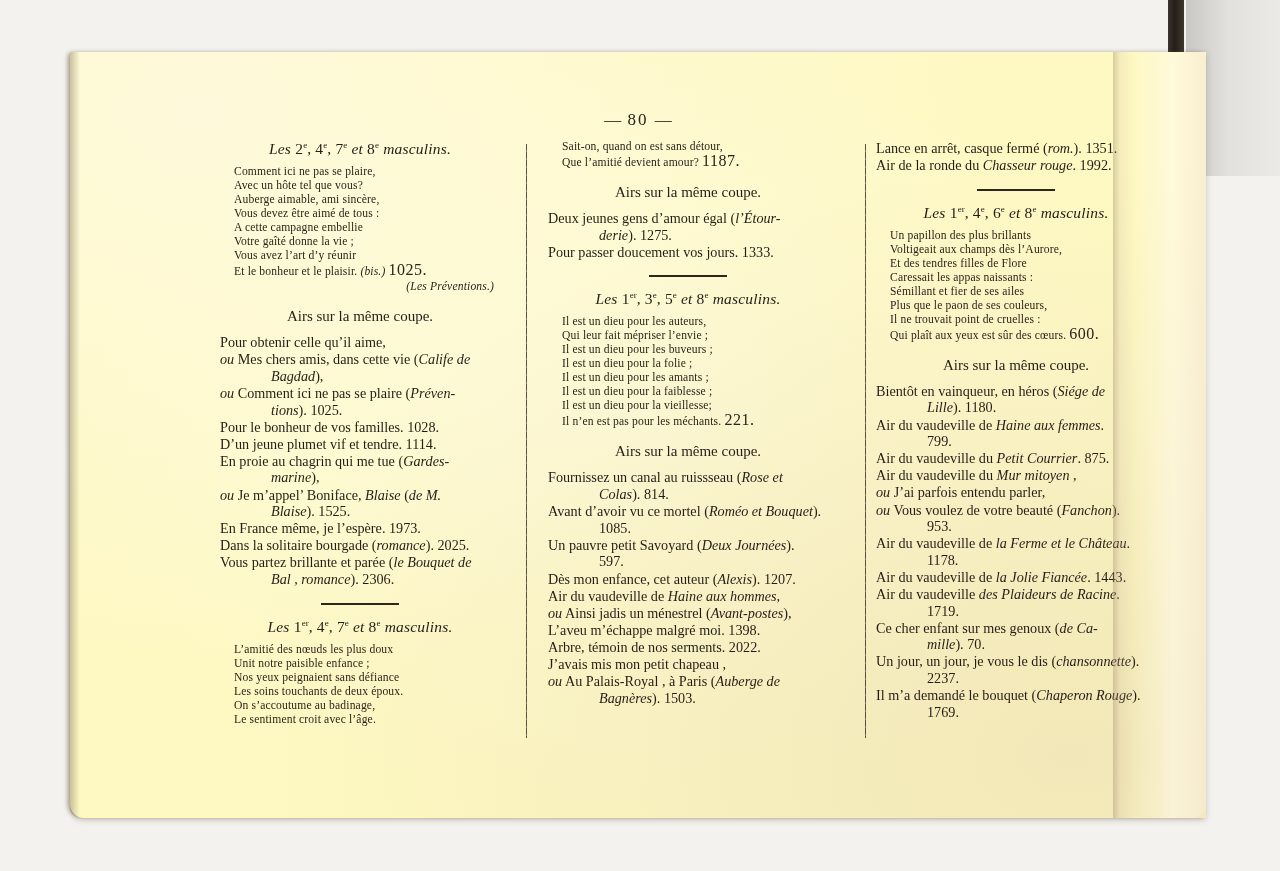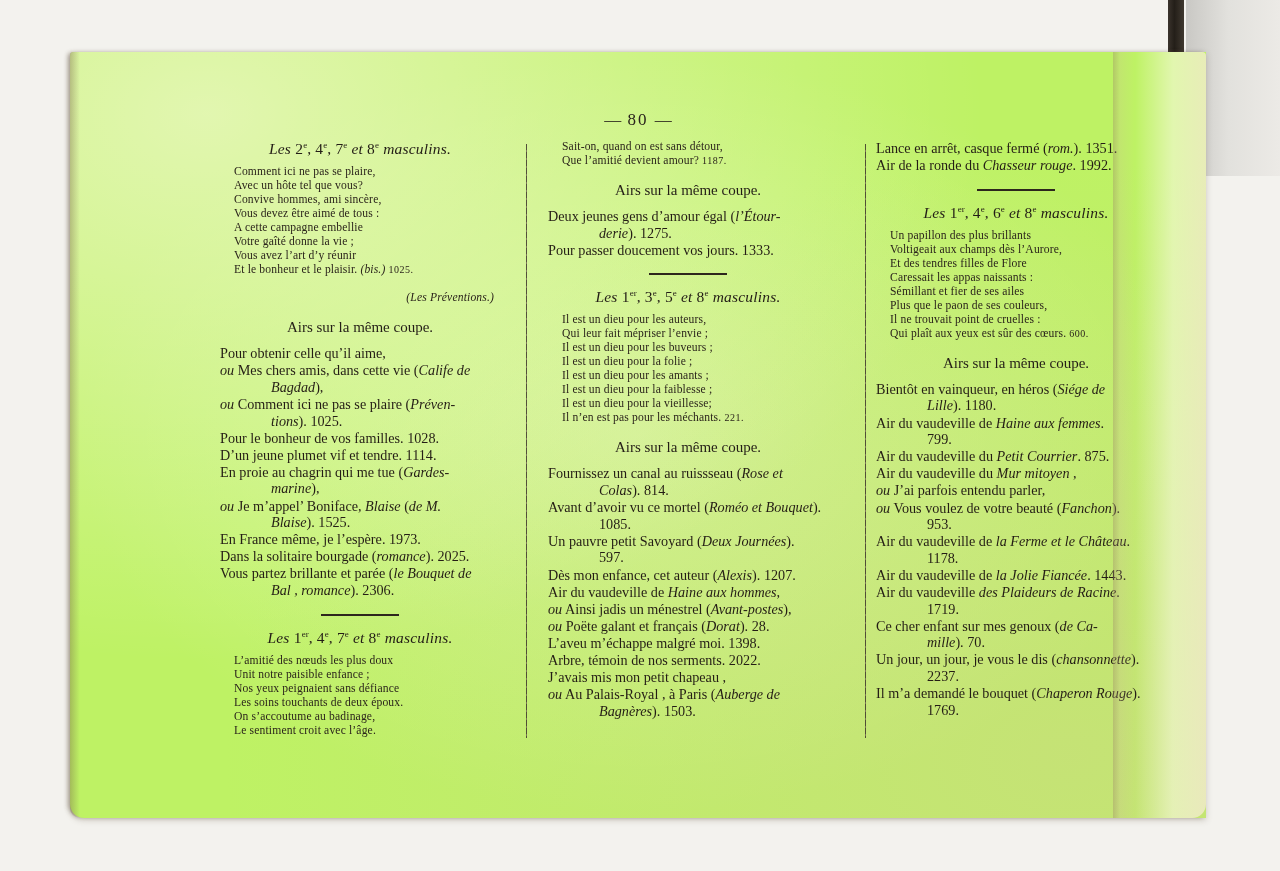--- a/index.html
+++ b/index.html
@@ -14,21 +14,21 @@
   
   #backdrop{position:absolute;inset:0;background:#f3f2ee;}
   #backdrop-right{position:absolute;left:1186px;top:0;width:94px;height:176px;
     background:linear-gradient(90deg,#c9c8c4 0%,#e2e1dd 45%,#eceae6 100%);}
   #backdrop-gutter{position:absolute;left:1168px;top:0;width:16px;height:172px;
     background:linear-gradient(90deg,#3a332c 0%,#241f19 40%,#3f382f 100%);}
 
   
   #page{
     position:absolute;left:70px;top:52px;width:1136px;height:766px;
-    background:#bef264;
+    background:#fef9c3;
     border-radius:4px 0 0 14px;
     box-shadow:-3px 0 4px -1px rgba(90,75,55,.45),
                 0 2px 6px rgba(90,75,55,.25);
     overflow:hidden;
   }
   
   #page:before{
     content:"";position:absolute;inset:0;pointer-events:none;
     background:
       radial-gradient(ellipse at 12% 8%, rgba(255,250,238,.55), rgba(255,250,238,0) 55%),
@@ -93,22 +93,22 @@
     margin:14px 0 9px 0;
   }
 
   
   .verse{
     font-size:11.6px;line-height:14.0px;color:#2b241b;
     margin:0 0 2px 0;padding-left:14px;letter-spacing:.15px;
   }
   .verse .line{white-space:nowrap;}
   .verse .bis{font-style:italic;}
-  .verse .ref{font-size:10px;letter-spacing:.5px;}
-  .verse .attrib{display:block;text-align:right;font-style:italic;padding-right:6px;margin-top:14px;}
+  .verse .ref{font-size:16px;letter-spacing:.5px;}
+  .verse .attrib{display:block;text-align:right;font-style:italic;padding-right:6px;margin-top:1px;}
 
   
   .airs{font-size:14.2px;line-height:16.6px;color:#241d15;}
   .airs .item{
     margin:0 0 0.5px 0;padding-left:17px;text-indent:-17px;
   }
   .airs .item .cont{display:block;padding-left:34px;text-indent:0;}
   .airs i{font-style:italic;}
   .airs .ou{font-style:italic;}
 
@@ -135,21 +135,21 @@
 
     <div class="columns">
       <div class="rule-v r1"></div>
       <div class="rule-v r2"></div>
 
       <div class="col col1">
           <div class="head"><span class="rom">Les </span><span class="num">2</span><sup>e</sup><span class="num">, </span><span class="num">4</span><sup>e</sup><span class="num">, </span><span class="num">7</span><sup>e</sup><span class="rom"> et </span><span class="num">8</span><sup>e</sup><span class="rom"> masculins.</span></div>
           <div class="verse">
             <div class="line">Comment ici ne pas se plaire,</div>
             <div class="line">Avec un hôte tel que vous?</div>
-            <div class="line">Convive hommes, ami sincère,</div>
+            <div class="line">Auberge aimable, ami sincère,</div>
             <div class="line">Vous devez être aimé de tous :</div>
             <div class="line">A cette campagne embellie</div>
             <div class="line">Votre gaîté donne la vie ;</div>
             <div class="line">Vous avez l’art d’y réunir</div>
             <div class="line">Et le bonheur et le plaisir. <span class="bis">(bis.)</span> <span class="ref">1025.</span></div>
             <span class="attrib">(Les Préventions.)</span>
           </div>
           <div class="subhead">Airs sur la même coupe.</div>
           <div class="airs">
             <div class="item">Pour obtenir celle qu’il aime,</div>
@@ -197,21 +197,20 @@
             <div class="line">Il n’en est pas pour les méchants. <span class="ref">221.</span></div>
           </div>
           <div class="subhead">Airs sur la même coupe.</div>
           <div class="airs">
             <div class="item">Fournissez un canal au ruissseau (<i>Rose et</i><span class="cont"><i>Colas</i>). 814.</span></div>
             <div class="item">Avant d’avoir vu ce mortel (<i>Roméo et Bouquet</i>).<span class="cont">1085.</span></div>
             <div class="item">Un pauvre petit Savoyard (<i>Deux Journées</i>).<span class="cont">597.</span></div>
             <div class="item">Dès mon enfance, cet auteur (<i>Alexis</i>). 1207.</div>
             <div class="item">Air du vaudeville de <i>Haine aux hommes</i>,</div>
             <div class="item"><span class="ou">ou</span> Ainsi jadis un ménestrel (<i>Avant-postes</i>),</div>
-            <div class="item"><span class="ou">ou</span> Poëte galant et français (<i>Dorat</i>). 28.</div>
             <div class="item">L’aveu m’échappe malgré moi. 1398.</div>
             <div class="item">Arbre, témoin de nos serments. 2022.</div>
             <div class="item">J’avais mis mon petit chapeau ,</div>
             <div class="item"><span class="ou">ou</span> Au Palais-Royal , à Paris (<i>Auberge de</i><span class="cont"><i>Bagnères</i>). 1503.</span></div>
           </div>
         </div>
       <div class="col col3">
           <div class="airs">
             <div class="item">Lance en arrêt, casque fermé (<i>rom.</i>). 1351.</div>
             <div class="item">Air de la ronde du <i>Chasseur rouge</i>. 1992.</div>

